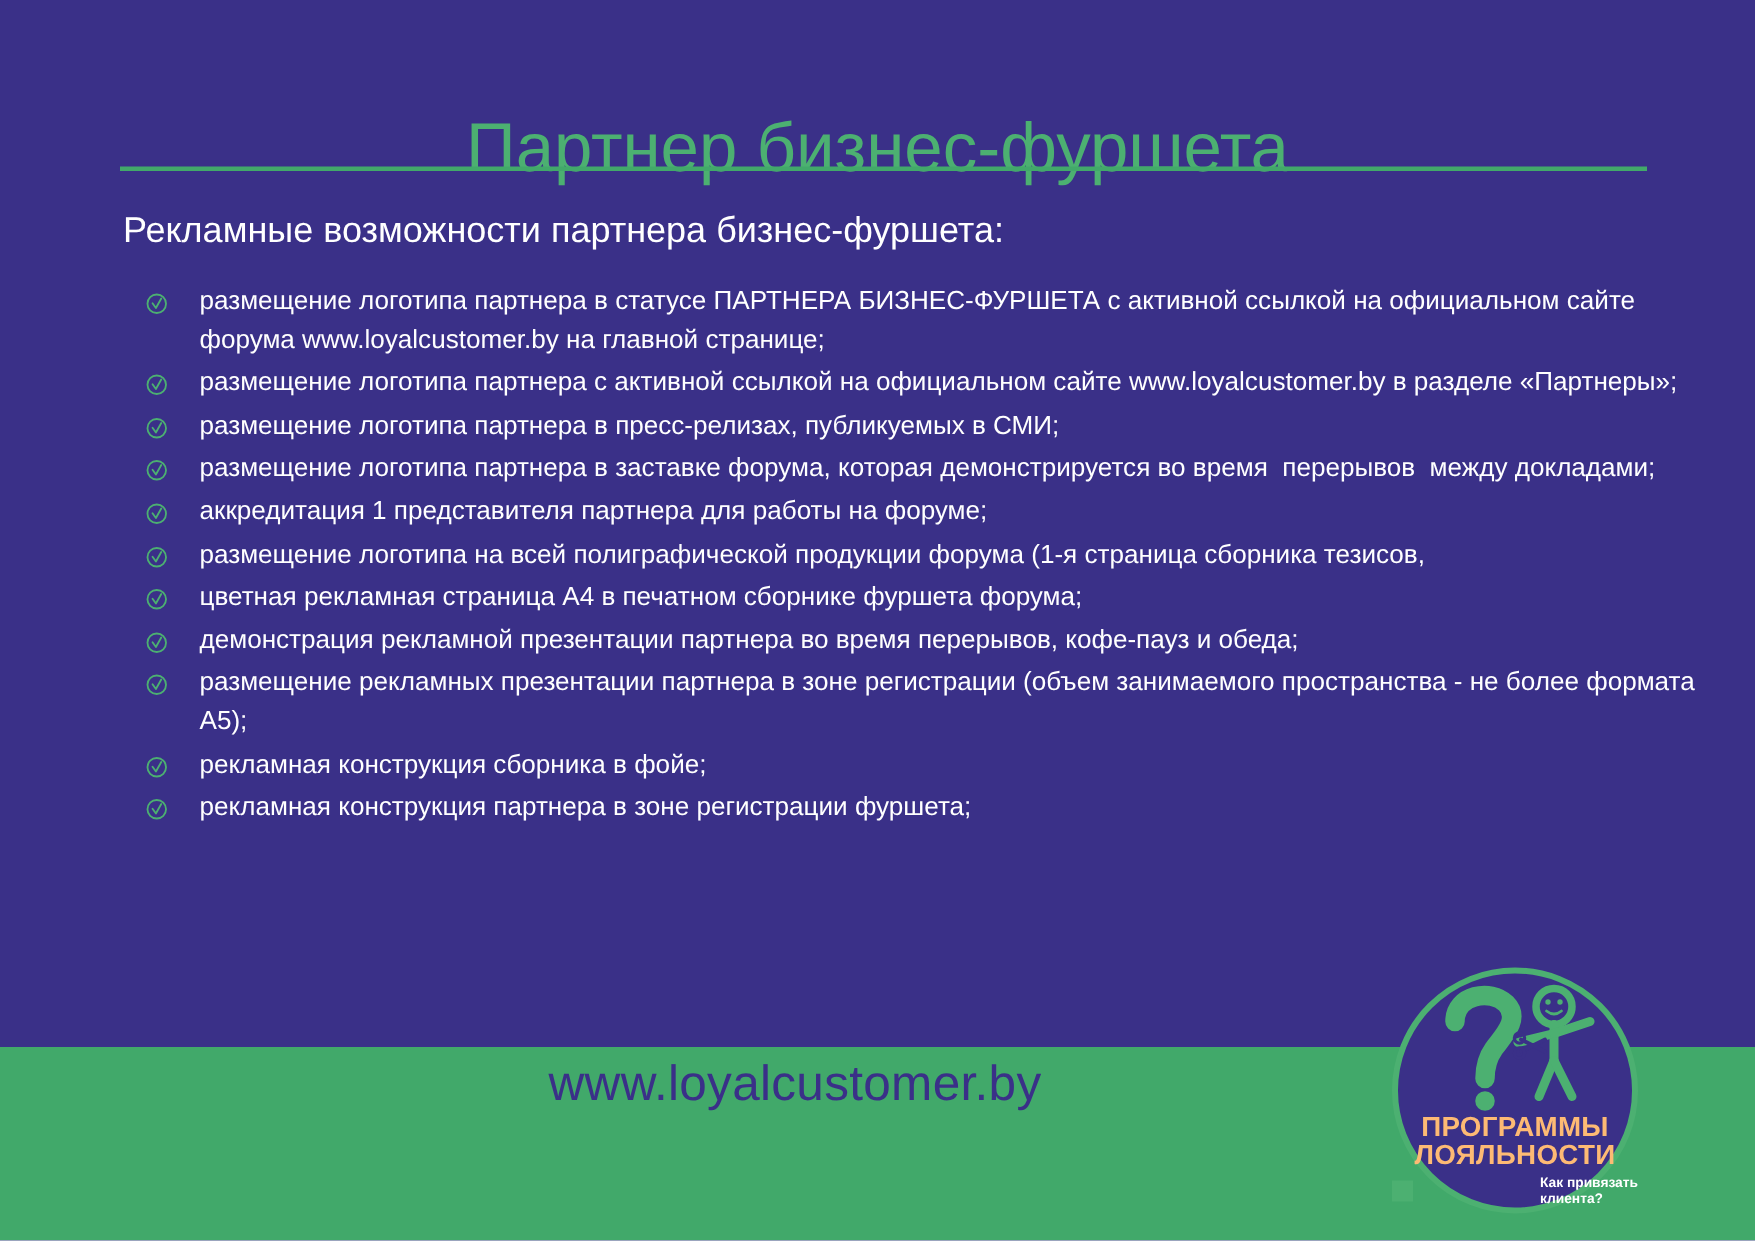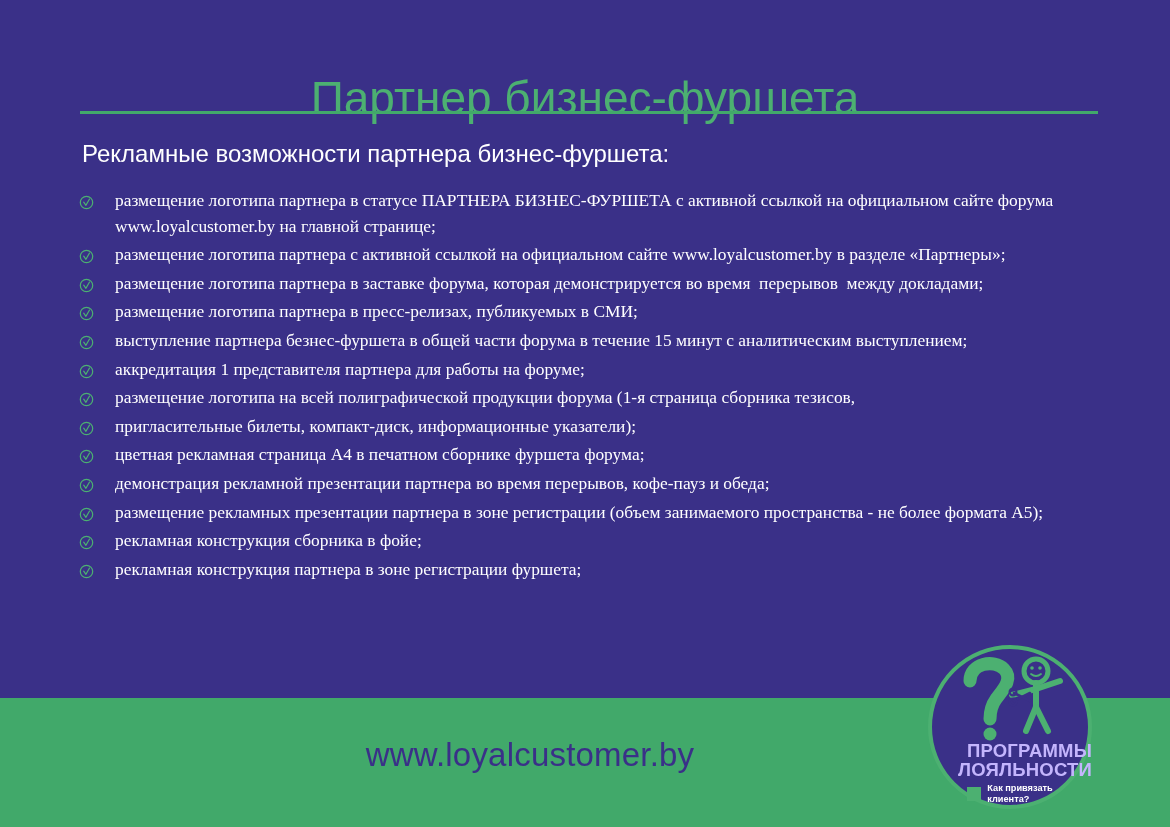--- a/index.html
+++ b/index.html
@@ -49,26 +49,25 @@
     font-size: 24px;
     line-height: 27px;
     color: #ffffff;
     font-weight: 400;
     white-space: nowrap;
   }
   
   #benefits-list {
     position: absolute;
     top: 188px;
-    left: 77px;
+    left: 95px;
     width: 1060px;
     list-style: none;
     margin: 0;
     padding: 0;
-    font-family: Liberation Serif, serif;
   }
   .benefit-item {
     position: relative;
     padding-left: 38px;
     margin: 0 0 3px 0;
     font-size: 17.4px;
     line-height: 25.6px;
     color: #ffffff;
     font-weight: 400;
   }
@@ -89,21 +88,21 @@
     position: absolute;
     left: 0;
     top: 698px;
     width: 1170px;
     height: 129px;
     background: #41a96a;
   }
   #footer-url {
     position: absolute;
     left: 0;
-    top: 735px;
+    top: 702px;
     width: 1170px;
     text-align: center;
     font-size: 33px;
     line-height: 40px;
     color: #3a3088;
     font-weight: 400;
     letter-spacing: 0.2px;
     padding-right: 110px;
     box-sizing: border-box;
     white-space: nowrap;
@@ -129,38 +128,38 @@
     left: 22px;
     top: 10px;
     width: 120px;
     height: 86px;
   }
   #logo-badge .logo-line1,
   #logo-badge .logo-line2 {
     position: absolute;
     left: 0;
     width: 164px;
-    text-align: right;
-    color: #c4b5fd;
+    text-align: center;
+    color: #fdba74;
     font-weight: bold;
     font-size: 18.5px;
     line-height: 19px;
     letter-spacing: 0.2px;
     white-space: nowrap;
   }
   #logo-badge .logo-line1 { top: 96px; }
   #logo-badge .logo-line2 { top: 115px; }
   #logo-badge .logo-tagline-wrap {
     position: absolute;
     left: 0;
     top: 138px;
     width: 164px;
     display: flex;
     align-items: center;
-    justify-content: center;
+    justify-content: space-between;
     gap: 6px;
   }
   #logo-badge .logo-square {
     width: 14px;
     height: 14px;
     background: #4cb071;
     flex: none;
   }
   #logo-badge .logo-tagline {
     color: #ffffff;
@@ -201,66 +200,48 @@
       </span>
       <span class="benefit-text">размещение логотипа партнера с активной ссылкой на официальном сайте www.loyalcustomer.by в разделе «Партнеры»;</span>
     </li>
     <li class="benefit-item">
       <span class="bullet-icon">
         <svg viewBox="0 0 16 16" width="15" height="15" aria-hidden="true">
           <circle cx="8" cy="8" r="6.6" fill="none" stroke="#4cb071" stroke-width="1.3"></circle>
           <path d="M5 7.6 L7.4 11 L11.2 4.3" fill="none" stroke="#4cb071" stroke-width="1.3" stroke-linecap="round" stroke-linejoin="round"></path>
         </svg>
       </span>
+      <span class="benefit-text">размещение логотипа партнера в пресс-релизах, публикуемых в СМИ;</span>
+    </li>
+    <li class="benefit-item">
+      <span class="bullet-icon">
+        <svg viewBox="0 0 16 16" width="15" height="15" aria-hidden="true">
+          <circle cx="8" cy="8" r="6.6" fill="none" stroke="#4cb071" stroke-width="1.3"></circle>
+          <path d="M5 7.6 L7.4 11 L11.2 4.3" fill="none" stroke="#4cb071" stroke-width="1.3" stroke-linecap="round" stroke-linejoin="round"></path>
+        </svg>
+      </span>
       <span class="benefit-text">размещение логотипа партнера в заставке форума, которая демонстрируется во время  перерывов  между докладами;</span>
     </li>
     <li class="benefit-item">
       <span class="bullet-icon">
         <svg viewBox="0 0 16 16" width="15" height="15" aria-hidden="true">
           <circle cx="8" cy="8" r="6.6" fill="none" stroke="#4cb071" stroke-width="1.3"></circle>
           <path d="M5 7.6 L7.4 11 L11.2 4.3" fill="none" stroke="#4cb071" stroke-width="1.3" stroke-linecap="round" stroke-linejoin="round"></path>
         </svg>
       </span>
-      <span class="benefit-text">размещение логотипа партнера в пресс-релизах, публикуемых в СМИ;</span>
-    </li>
-    <li class="benefit-item">
-      <span class="bullet-icon">
-        <svg viewBox="0 0 16 16" width="15" height="15" aria-hidden="true">
-          <circle cx="8" cy="8" r="6.6" fill="none" stroke="#4cb071" stroke-width="1.3"></circle>
-          <path d="M5 7.6 L7.4 11 L11.2 4.3" fill="none" stroke="#4cb071" stroke-width="1.3" stroke-linecap="round" stroke-linejoin="round"></path>
-        </svg>
-      </span>
-      <span class="benefit-text">выступление партнера безнес-фуршета в общей части форума в течение 15 минут с аналитическим выступлением;</span>
-    </li>
-    <li class="benefit-item">
-      <span class="bullet-icon">
-        <svg viewBox="0 0 16 16" width="15" height="15" aria-hidden="true">
-          <circle cx="8" cy="8" r="6.6" fill="none" stroke="#4cb071" stroke-width="1.3"></circle>
-          <path d="M5 7.6 L7.4 11 L11.2 4.3" fill="none" stroke="#4cb071" stroke-width="1.3" stroke-linecap="round" stroke-linejoin="round"></path>
-        </svg>
-      </span>
       <span class="benefit-text">аккредитация 1 представителя партнера для работы на форуме;</span>
     </li>
     <li class="benefit-item">
       <span class="bullet-icon">
         <svg viewBox="0 0 16 16" width="15" height="15" aria-hidden="true">
           <circle cx="8" cy="8" r="6.6" fill="none" stroke="#4cb071" stroke-width="1.3"></circle>
           <path d="M5 7.6 L7.4 11 L11.2 4.3" fill="none" stroke="#4cb071" stroke-width="1.3" stroke-linecap="round" stroke-linejoin="round"></path>
         </svg>
       </span>
       <span class="benefit-text">размещение логотипа на всей полиграфической продукции форума (1-я страница сборника тезисов,</span>
-    </li>
-    <li class="benefit-item">
-      <span class="bullet-icon">
-        <svg viewBox="0 0 16 16" width="15" height="15" aria-hidden="true">
-          <circle cx="8" cy="8" r="6.6" fill="none" stroke="#4cb071" stroke-width="1.3"></circle>
-          <path d="M5 7.6 L7.4 11 L11.2 4.3" fill="none" stroke="#4cb071" stroke-width="1.3" stroke-linecap="round" stroke-linejoin="round"></path>
-        </svg>
-      </span>
-      <span class="benefit-text">пригласительные билеты, компакт-диск, информационные указатели);</span>
     </li>
     <li class="benefit-item">
       <span class="bullet-icon">
         <svg viewBox="0 0 16 16" width="15" height="15" aria-hidden="true">
           <circle cx="8" cy="8" r="6.6" fill="none" stroke="#4cb071" stroke-width="1.3"></circle>
           <path d="M5 7.6 L7.4 11 L11.2 4.3" fill="none" stroke="#4cb071" stroke-width="1.3" stroke-linecap="round" stroke-linejoin="round"></path>
         </svg>
       </span>
       <span class="benefit-text">цветная рекламная страница А4 в печатном сборнике фуршета форума;</span>
     </li>

